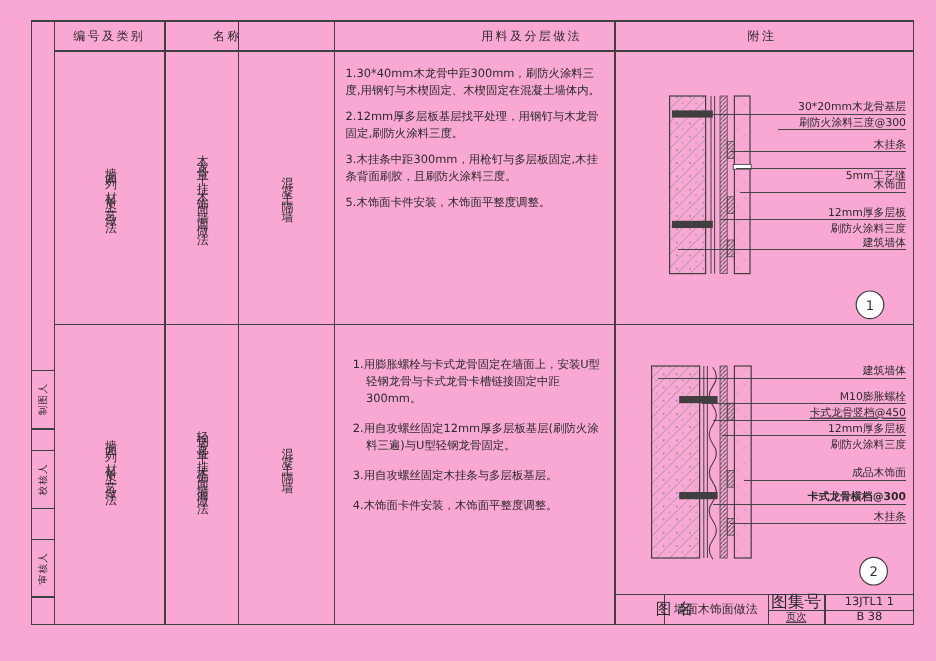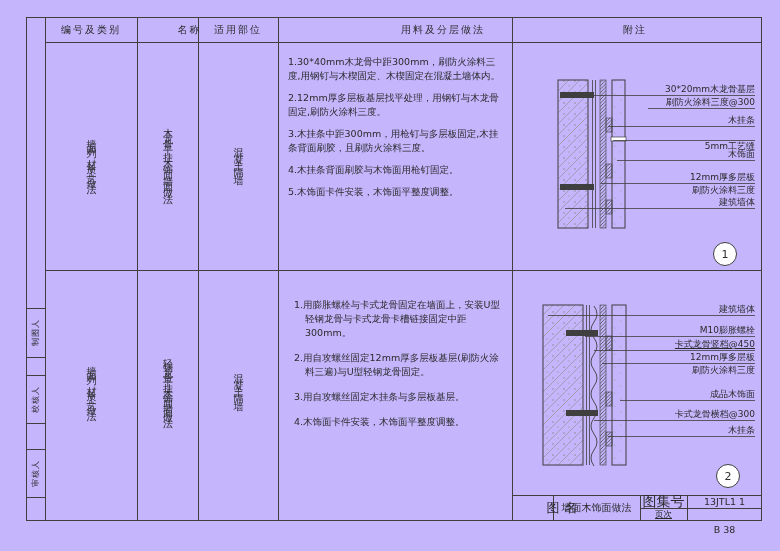--- a/index.html
+++ b/index.html
@@ -1,16 +1,16 @@
 <!DOCTYPE html>
 <html><head>
 <meta charset="utf-8">
 <style>
   html,body{margin:0;padding:0;background:#fff;}
-  .page{position:relative;width:780px;height:551px;background:#c4b5fd;overflow:hidden;
+  .page{position:relative;width:780px;height:551px;background:#f9a8d4;overflow:hidden;
         font-family:"DejaVu Sans",sans-serif;color:#2e2e2e;}
   svg.lines{position:absolute;left:0;top:0;z-index:0;}
   .abs{position:absolute;z-index:2;}
   .hdr{display:flex;align-items:center;justify-content:center;font-size:10px;letter-spacing:2px;color:#2b2b2b;}
   .cellv{display:flex;align-items:center;justify-content:center;}
   .vtext{writing-mode:vertical-rl;text-orientation:upright;font-size:10px;color:#2b2b2b;}
   .ls5{letter-spacing:5px;}.ls6{letter-spacing:6px;}.ls7{letter-spacing:7px;}
   .steps{font-size:9.5px;line-height:14px;color:#2b2b2b;}
   .steps .step{margin-bottom:8px;}
   .steps.hang .step{padding-left:11px;text-indent:-11px;margin-bottom:11px;}
@@ -110,39 +110,37 @@
         <line x1="602" y1="363" x2="755" y2="363"></line>
         <line x1="620" y1="400" x2="755" y2="400"></line>
         <line x1="594" y1="420" x2="755" y2="420"></line>
         <line x1="608" y1="436" x2="755" y2="436"></line>
       </g>
     </g>
   </svg>
 
   <div class="abs hdr" style="left:45px;top:17px;width:92px;height:25px;">编号及类别</div>
   <div class="abs hdr" style="left:137px;top:17px;width:61px;height:25px;padding-left:22px;">名称</div>
-  <div class="abs hdr" style="left:198px;top:17px;width:80px;height:25px;">适用部位</div>
   <div class="abs hdr" style="left:278px;top:17px;width:234px;height:25px;margin-left:48px;">用料及分层做法</div>
   <div class="abs hdr" style="left:512px;top:17px;width:246px;height:25px;">附注</div>
 
   <div class="abs cellv" style="left:45px;top:42px;width:92px;height:228px;">
     <div class="vtext ls5">墙面列一材质工艺做法</div>
   </div>
   <div class="abs cellv" style="left:137px;top:42px;width:61px;height:228px;">
     <div class="vtext ls6">木龙骨干挂木饰面墙面做法</div>
   </div>
   <div class="abs cellv" style="left:198px;top:42px;width:80px;height:228px;">
     <div class="vtext ls7">混凝土隔墙</div>
   </div>
 
   <div class="abs steps" style="left:288px;top:55px;width:216px;">
     <div class="step">1.30*40mm木龙骨中距300mm，刷防火涂料三度,用钢钉与木楔固定、木楔固定在混凝土墙体内。</div>
     <div class="step">2.12mm厚多层板基层找平处理，用钢钉与木龙骨固定,刷防火涂料三度。</div>
     <div class="step">3.木挂条中距300mm，用枪钉与多层板固定,木挂条背面刷胶，且刷防火涂料三度。</div>
-    <div class="step">4.木挂条背面刷胶与木饰面用枪钉固定。</div>
     <div class="step">5.木饰面卡件安装，木饰面平整度调整。</div>
   </div>
 
   <div class="abs cellv" style="left:45px;top:270px;width:92px;height:225px;">
     <div class="vtext ls5">墙面列一材质工艺做法</div>
   </div>
   <div class="abs cellv" style="left:137px;top:270px;width:61px;height:225px;">
     <div class="vtext ls5">轻钢龙骨干挂木饰面墙面做法</div>
   </div>
   <div class="abs cellv" style="left:198px;top:270px;width:80px;height:225px;">
@@ -165,36 +163,36 @@
   <div class="lbl" style="top:184px;">刷防火涂料三度</div>
   <div class="lbl" style="top:196px;">建筑墙体</div>
   <div class="circ" style="left:713px;top:242px;">1</div>
 
   <div class="lbl" style="top:303px;">建筑墙体</div>
   <div class="lbl" style="top:324px;">M10膨胀螺栓</div>
   <div class="lbl" style="top:338px;text-decoration:underline;">卡式龙骨竖档@450</div>
   <div class="lbl" style="top:351px;">12mm厚多层板</div>
   <div class="lbl" style="top:364px;">刷防火涂料三度</div>
   <div class="lbl" style="top:388px;">成品木饰面</div>
-  <div class="lbl" style="top:408px;">卡式龙骨横档@300</div>
+  <div class="lbl" style="top:408px;font-weight:bold;">卡式龙骨横档@300</div>
   <div class="lbl" style="top:424px;">木挂条</div>
   <div class="circ" style="left:716px;top:464px;">2</div>
 
   <div class="role" style="top:308px;height:49px;">
     <span>制图人</span>
   </div>
   <div class="role" style="top:375px;height:48px;">
     <span>校核人</span>
   </div>
   <div class="role" style="top:449px;height:48px;">
     <span>审核人</span>
   </div>
 
   <div class="abs tb" style="left:512px;top:495px;width:41px;height:26px;font-size:13px;letter-spacing:5px;padding-left:32px;">图名</div>
   <div class="abs tb" style="left:553px;top:495px;width:87px;height:26px;font-size:10px;">墙面木饰面做法</div>
   <div class="abs tb" style="left:640px;top:495px;width:47px;height:13px;font-size:14px;">图集号</div>
   <div class="abs tb" style="left:687px;top:495px;width:75px;height:13px;font-size:9.5px;">13JTL1 1</div>
   <div class="abs tb" style="left:640px;top:508px;width:47px;height:13px;font-size:8.5px;text-decoration:underline;">页次</div>
-  <div class="abs tb" style="left:687px;top:508px;width:75px;height:13px;font-size:9.5px;margin-top:15px;">B 38</div>
+  <div class="abs tb" style="left:687px;top:508px;width:75px;height:13px;font-size:9.5px;">B 38</div>
 
   <div class="footer">-046-</div>
 
 </div>
 
 </body></html>

